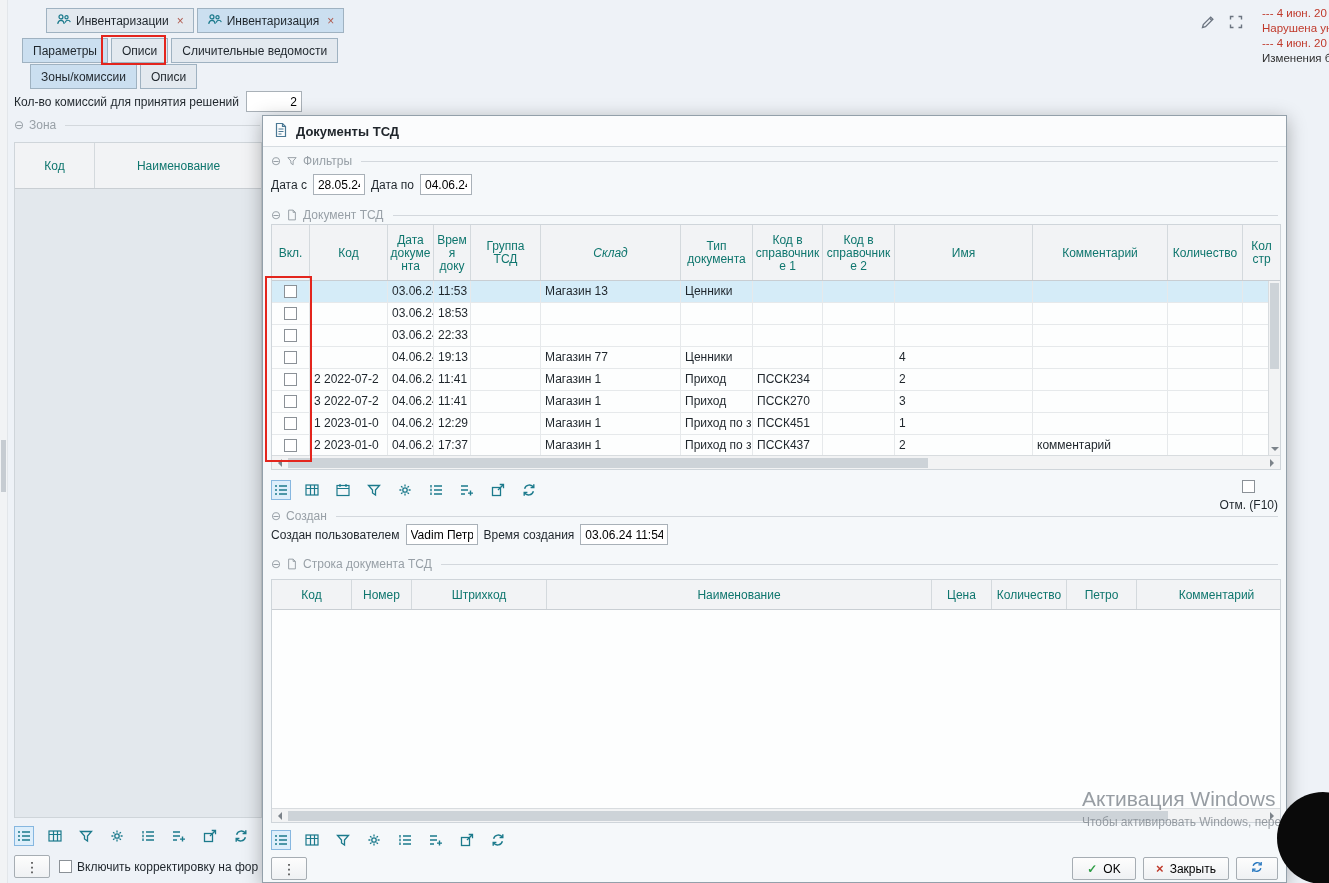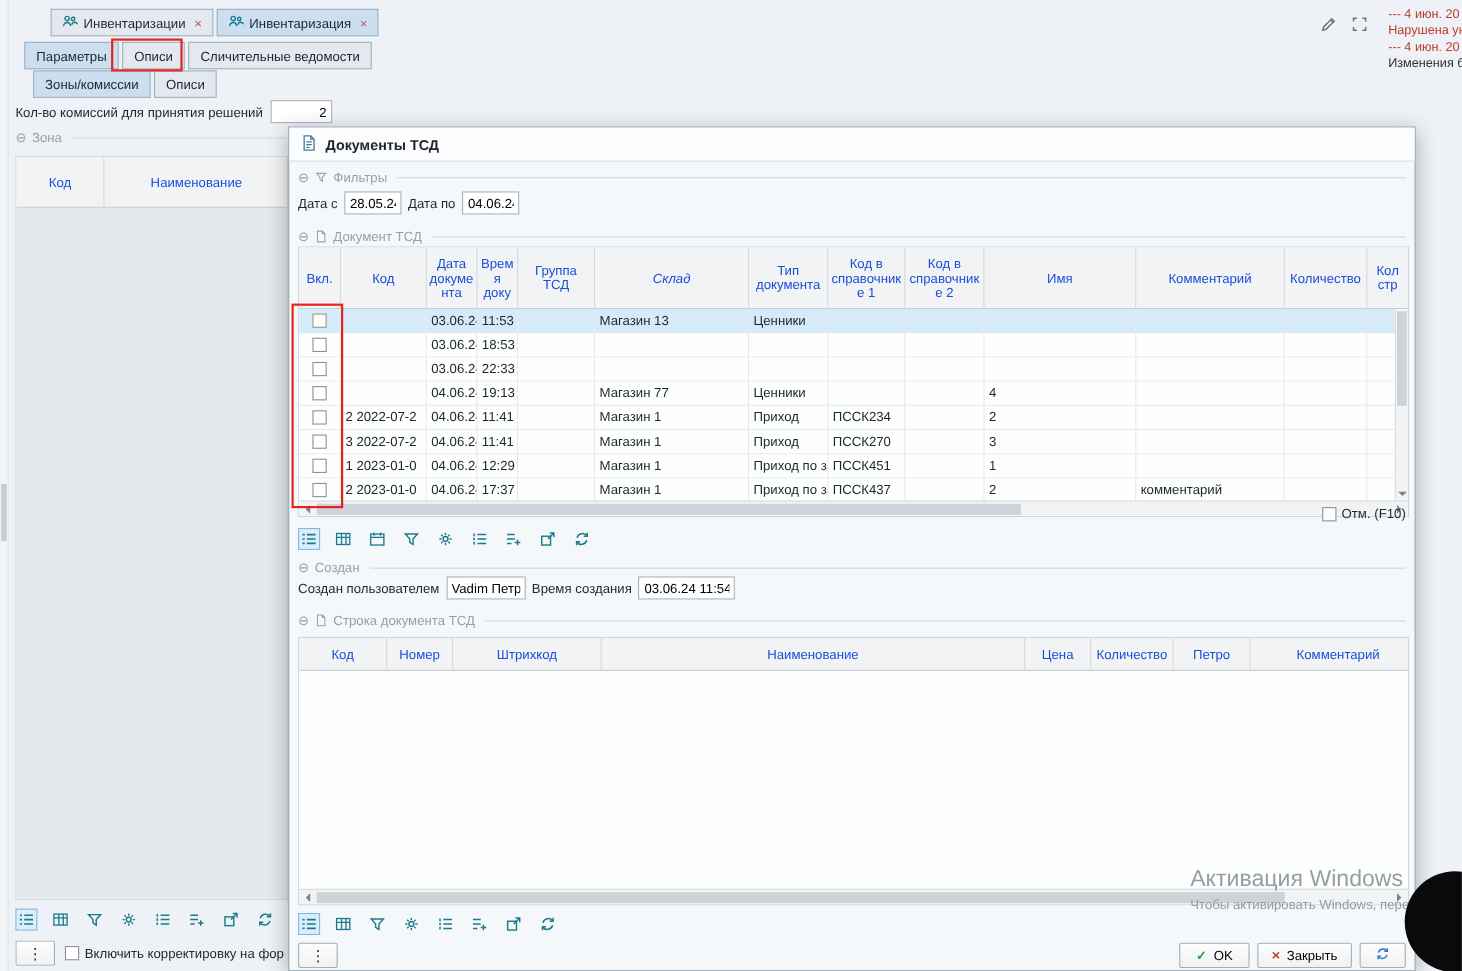--- a/index.html
+++ b/index.html
@@ -54,21 +54,21 @@
   .group { display:flex; align-items:center; gap:5px; color:#98a0a7; font-size:12px; }
   .group .gline { flex:1; height:1px; background:#d3d8dd; margin-left:4px; }
   .group .gicon svg { width:12px; height:12px; vertical-align:-2px; }
 
   
   .tblwrap { background:#fdfefe; border:1px solid #cfd5da; }
   .thead { position:absolute; left:0; top:0; right:0; display:flex; overflow:hidden;
            background:#f2f3f5; border-bottom:1px solid #c9ced3; }
   .hc { border-right:1px solid #d4d9dd; display:flex; align-items:center; justify-content:center;
         text-align:center; padding:1px 2px; line-height:13px; overflow:hidden; word-break:break-word;
-        flex:0 0 auto; color:#1d4ed8; }
+        flex:0 0 auto; color:#0f766e; }
   .tbody { position:absolute; left:0; overflow:hidden; background:#fdfefe; }
   .trow { display:flex; height:22px; border-bottom:1px solid #e6e9eb; background:#fdfefe; width:1009px; }
   .trow.selected { background:#d5ecf8; }
   .tcell { border-right:1px solid #e6e9eb; padding:2px 4px; overflow:hidden; white-space:nowrap;
            line-height:17px; flex:0 0 auto; }
   .tcell.center { display:flex; align-items:center; justify-content:center; padding:2px; }
   .cb { display:inline-block; width:13px; height:13px; border:1px solid #8b9197; background:#fff; }
 
   .c0{width:38px}.c1{width:78px}.c2{width:46px}.c3{width:37px}.c4{width:70px}.c5{width:140px}
   .c6{width:72px}.c7{width:70px}.c8{width:72px}.c9{width:138px}.c10{width:135px}.c11{width:75px}.c12{width:38px}
@@ -555,21 +555,21 @@
       </span>
       <span class="tbi">
         <svg viewBox="0 0 16 16">
           <g fill="none" stroke="currentColor" stroke-width="1.4">
             <path d="M12.6 5.3A5 5 0 0 0 3.6 6.8M3.4 10.7a5 5 0 0 0 9-1.5"></path>
             <path d="M12.8 2.3v3.2H9.6M3.2 13.7v-3.2h3.2"></path>
           </g>
         </svg>
       </span>
     </div>
-  <div class="abs cbl" style="right:8px;top:344px;">
+  <div class="abs cbl" style="right:8px;top:364px;flex-direction:column;">
     <span class="cb"></span>
     <span>Отм. (F10)</span>
   </div>
 
   <div class="abs group" style="left:8px;right:8px;top:393px;">
     <span>⊖</span>
     <span>Создан</span>
     <span class="gline"></span>
   </div>
   <div class="abs" style="left:8px;top:408px;display:flex;align-items:center;gap:6px;">

